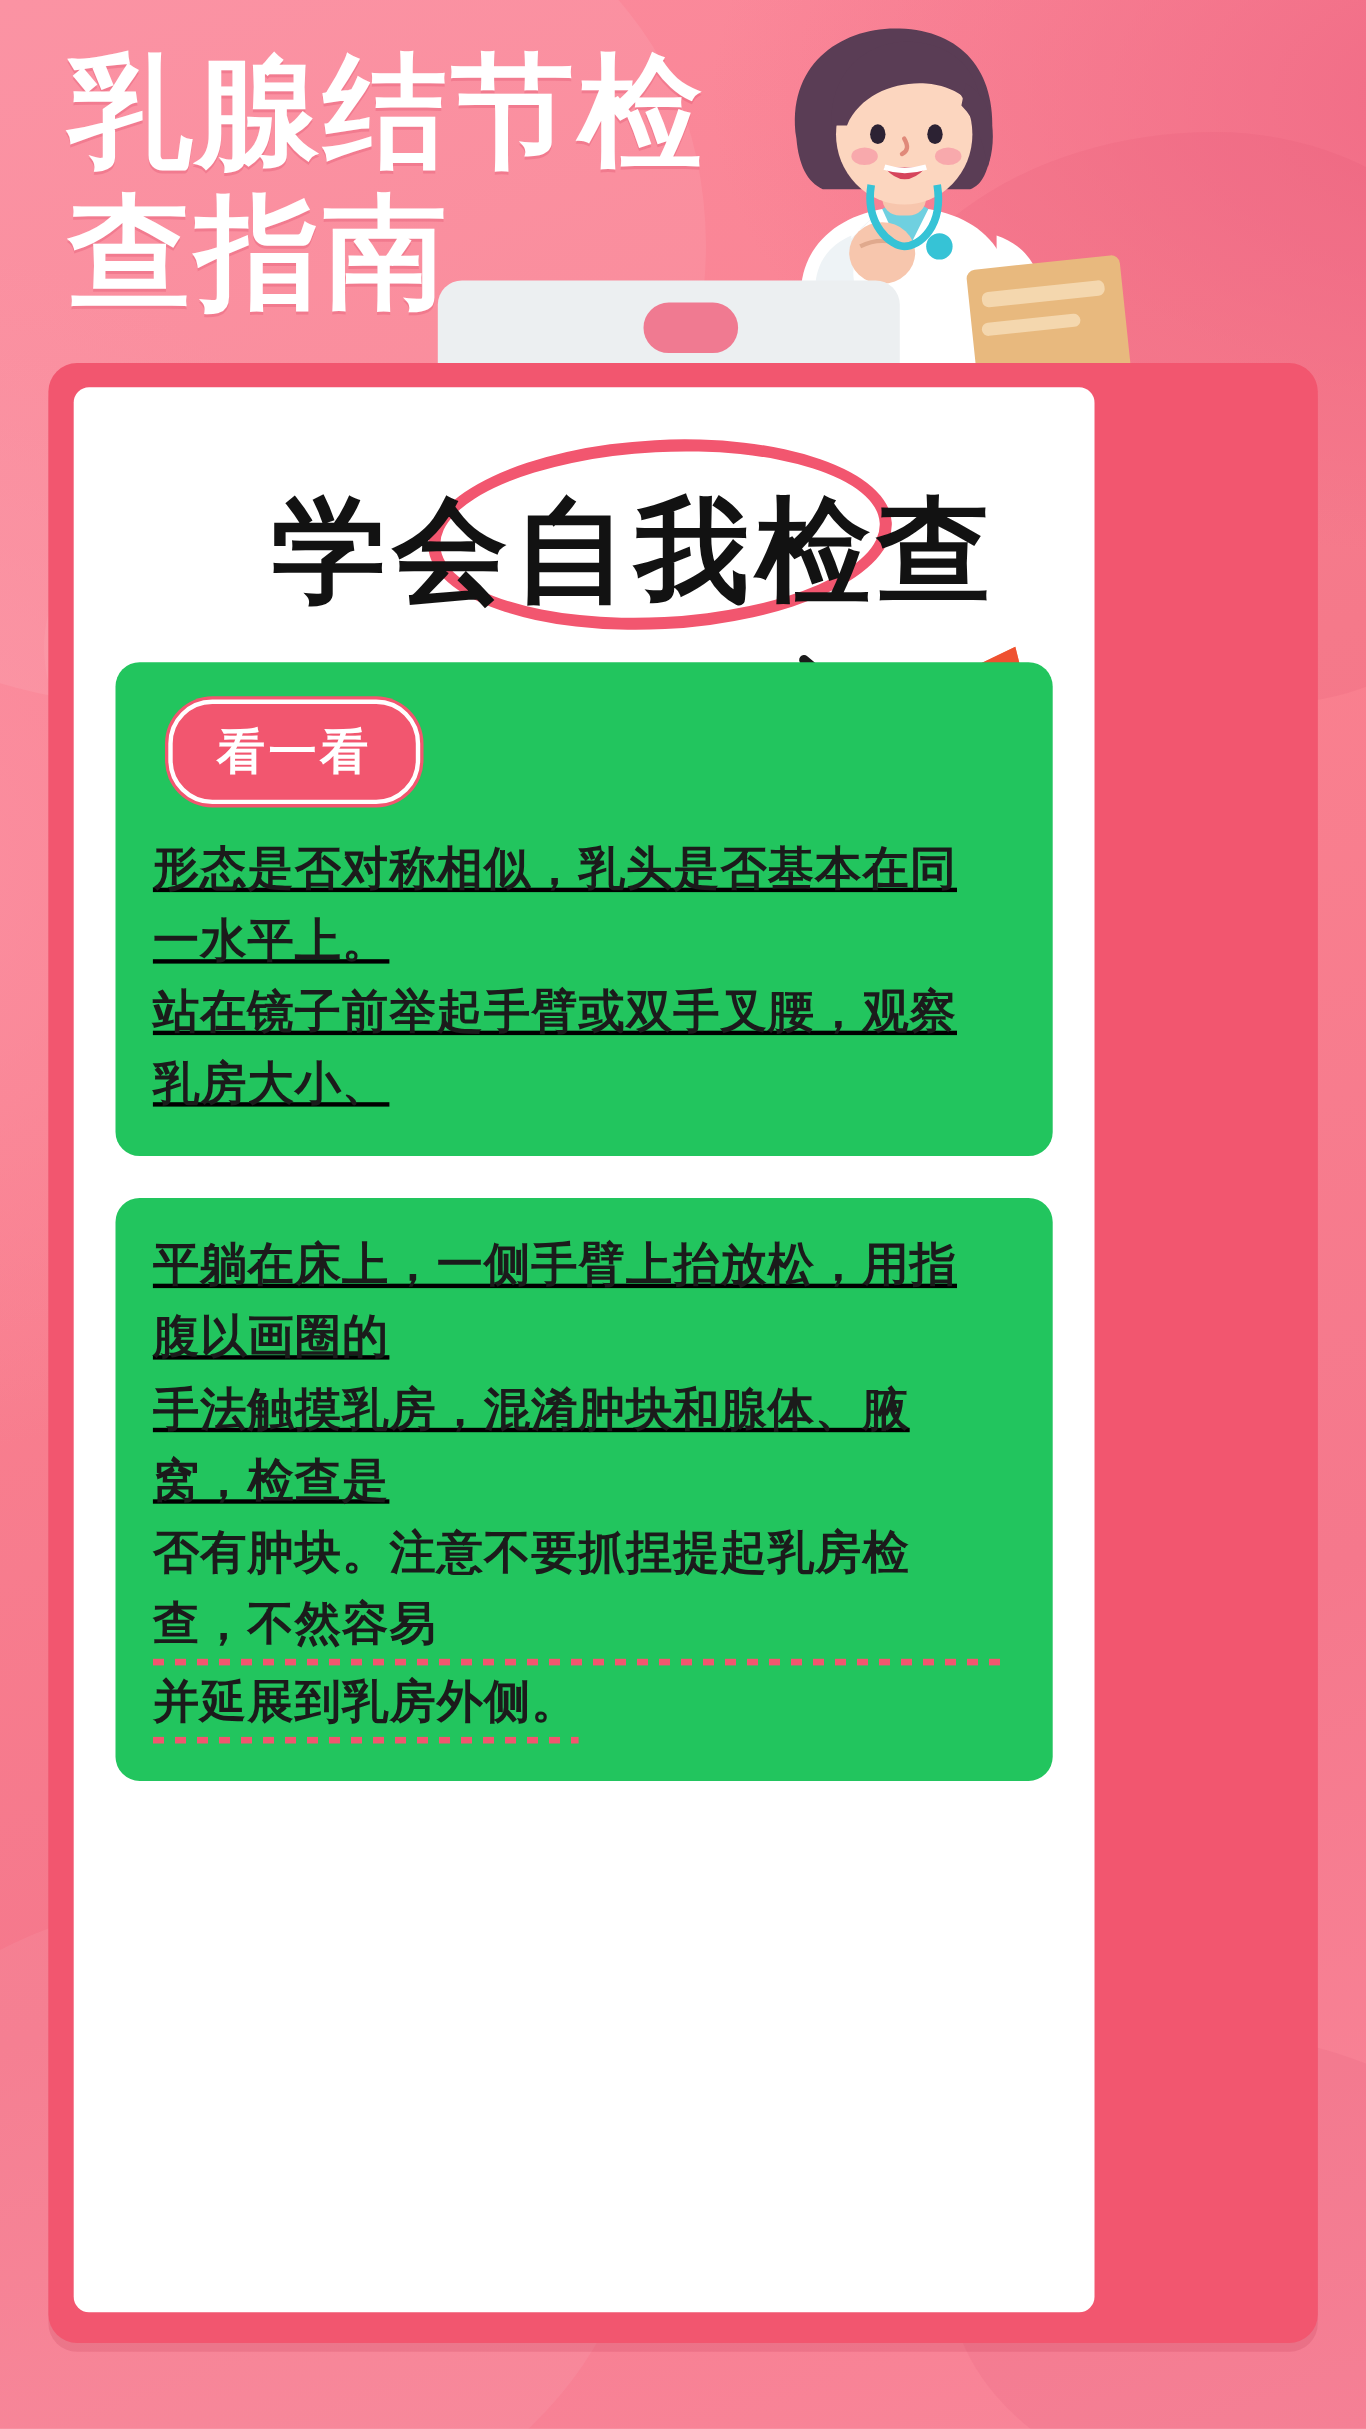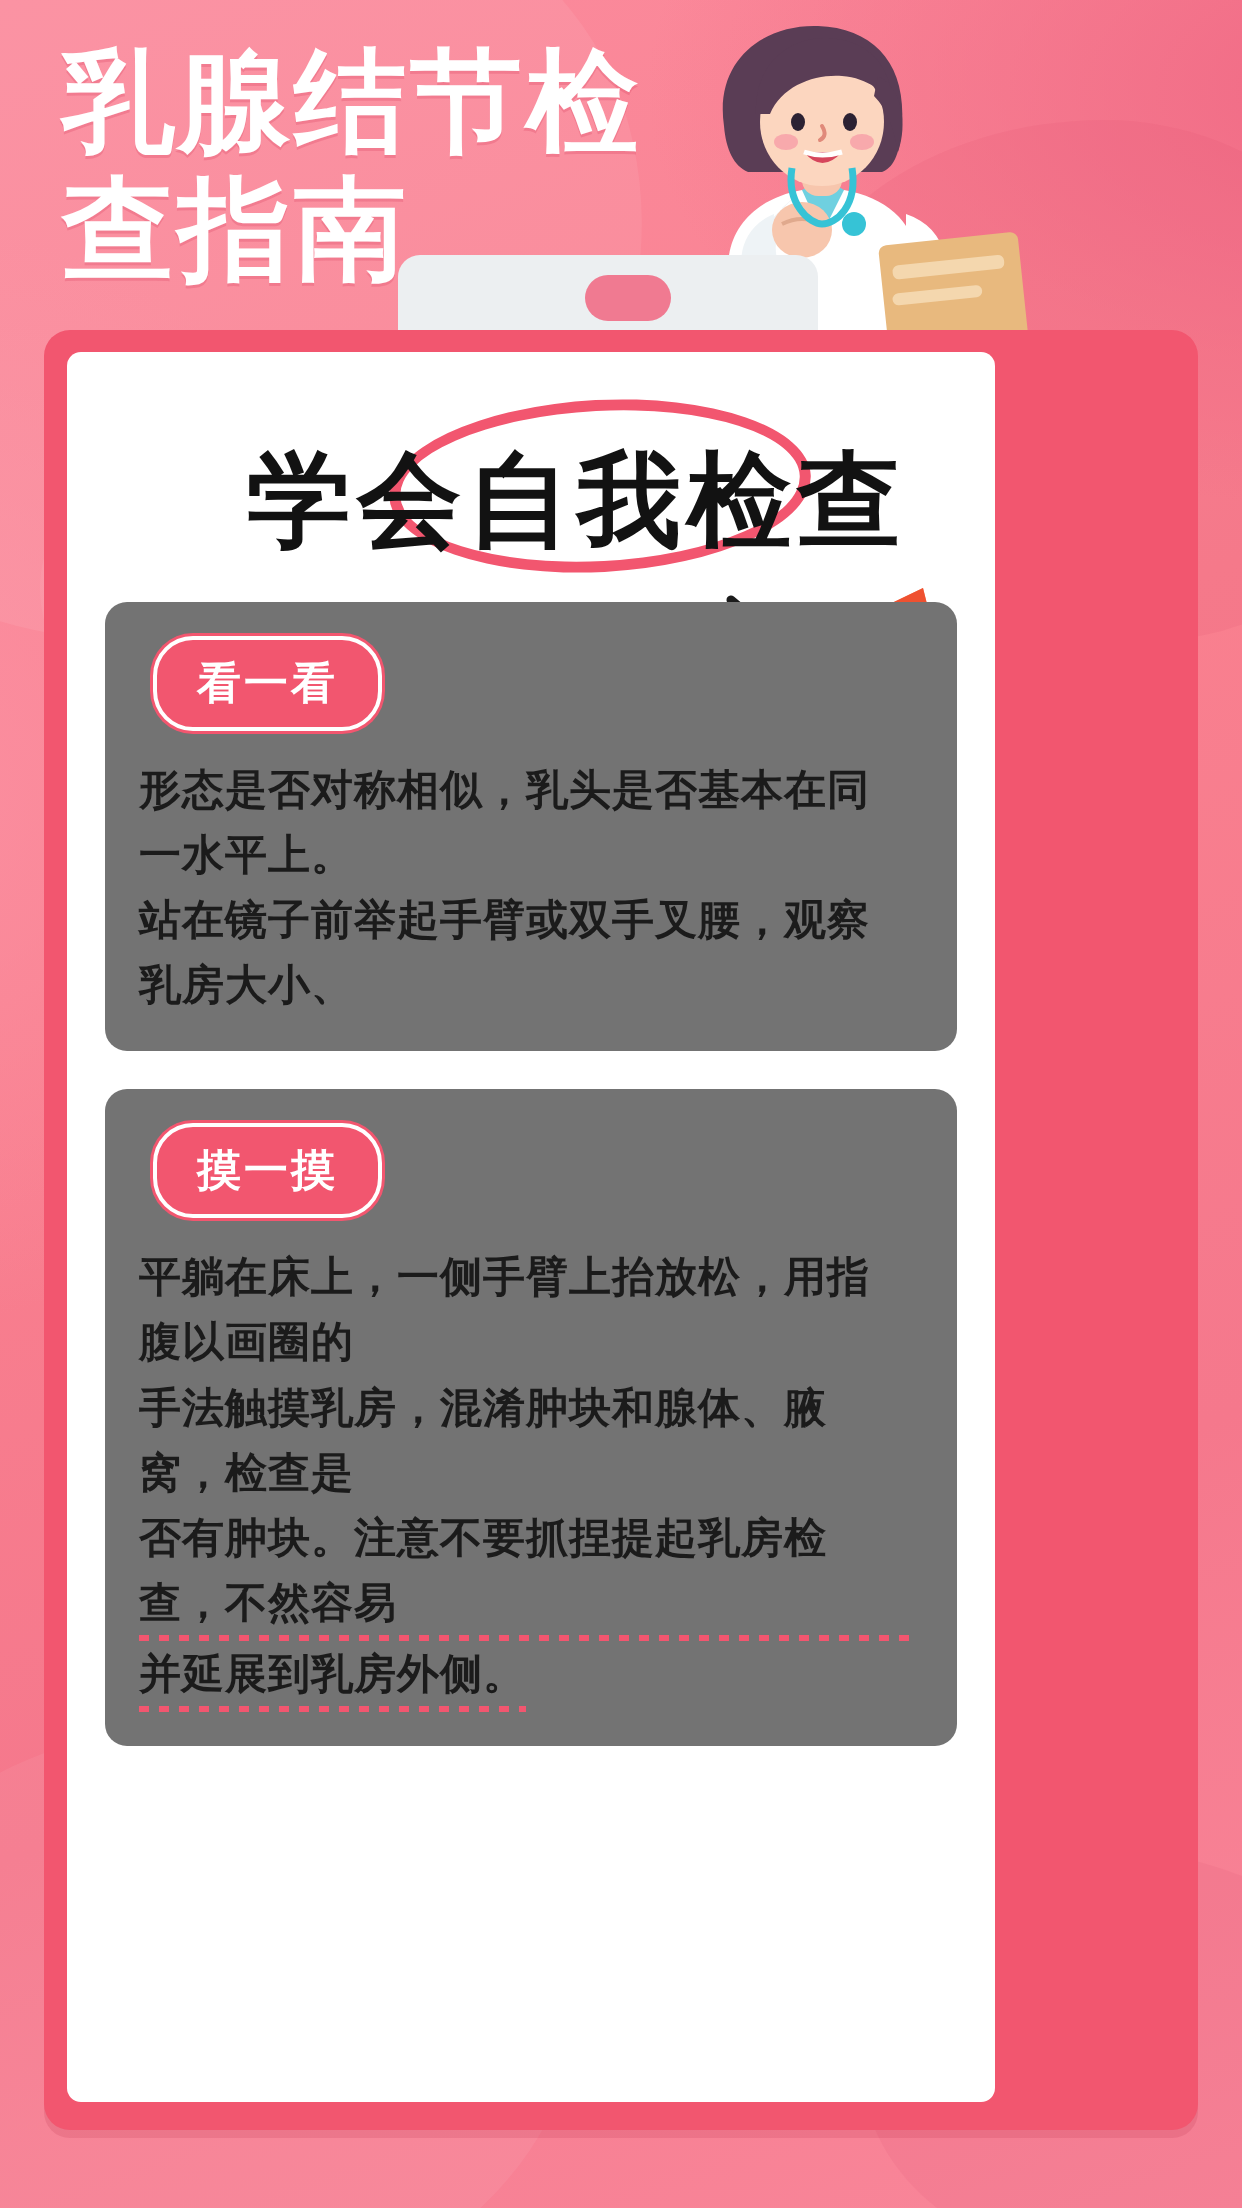--- a/index.html
+++ b/index.html
@@ -90,24 +90,25 @@
     transform:rotate(-3deg);
   }
 
   
   .megaphone{position:absolute;right:26px;top:212px;width:260px;height:200px;}
 
   
   .card{
     position:relative;
     margin:0 38px 38px 38px;
-    background:#737373;
+    background:#22c55e;
     border-radius:22px;
     padding:28px 46px 34px 34px;
     box-sizing:border-box;
+    text-decoration:underline;
   }
   .badge{
     display:inline-block;
     background:#f2566f;
     color:#ffffff;
     font-size:44px;
     font-weight:bold;
     letter-spacing:3px;
     padding:14px 40px;
     border-radius:40px;
@@ -214,21 +215,20 @@
 
     <div class="card card1">
       <div class="badge">看一看</div>
       <div class="body-text">
         <div>形态是否对称相似，乳头是否基本在同一水平上。</div>
         <div>站在镜子前举起手臂或双手叉腰，观察乳房大小、</div>
       </div>
     </div>
 
     <div class="card">
-      <div class="badge">摸一摸</div>
       <div class="body-text">
         <div>平躺在床上，一侧手臂上抬放松，用指腹以画圈的</div>
         <div>手法触摸乳房，混淆肿块和腺体、腋窝，检查是</div>
         <div class="underline-wave" style="display:inline-block">否有肿块。注意不要抓捏提起乳房检查，不然容易</div>
         <div class="underline-wave" style="display:inline-block">并延展到乳房外侧。</div>
       </div>
     </div>
 
 
   </div>

